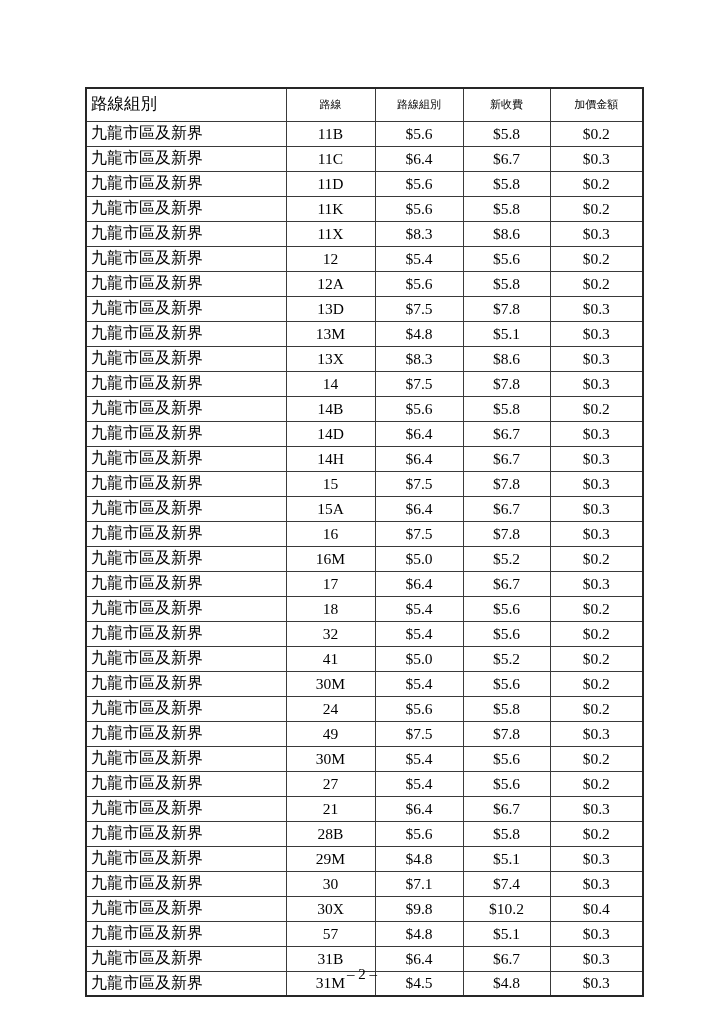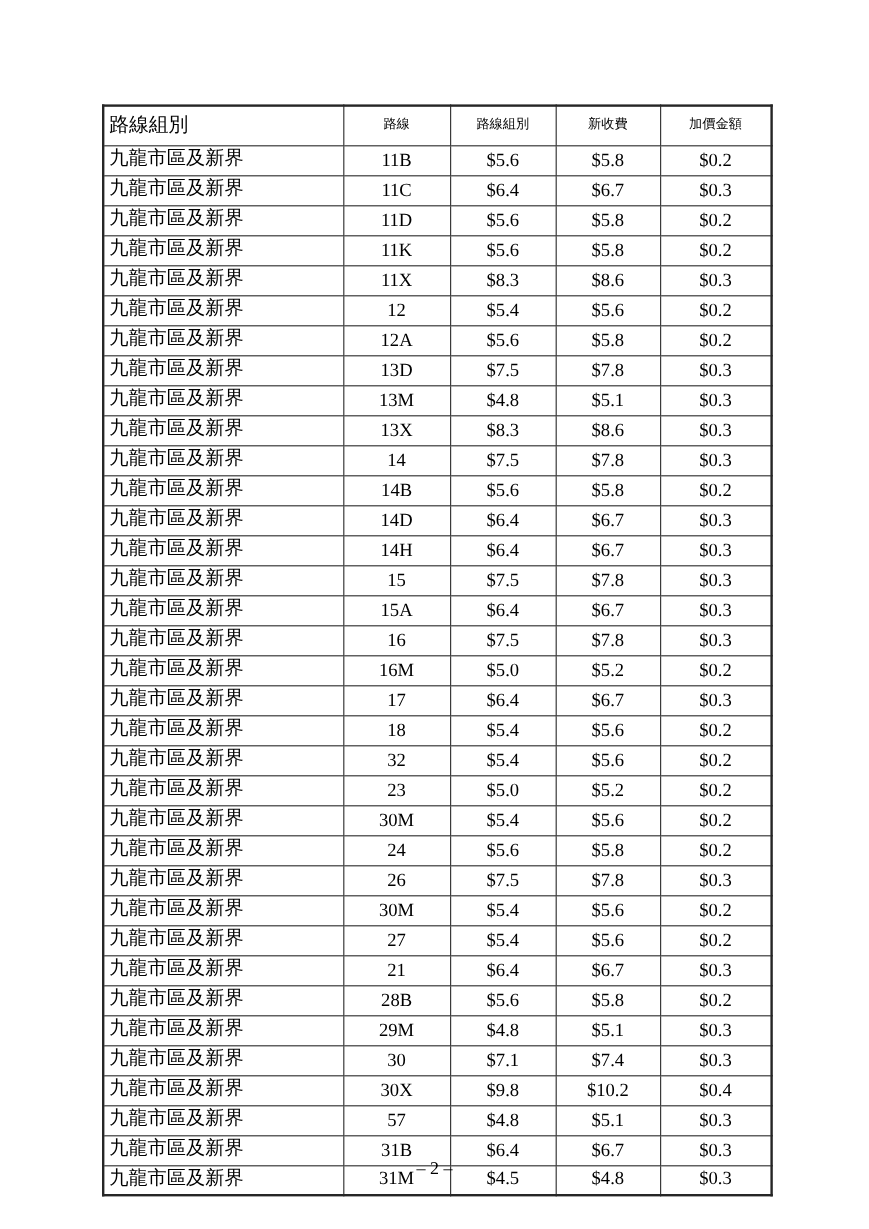--- a/index.html
+++ b/index.html
@@ -233,42 +233,42 @@
         </tr>
         <tr>
           <td class="cell-group">九龍市區及新界</td>
           <td>32</td>
           <td>$5.4</td>
           <td>$5.6</td>
           <td>$0.2</td>
         </tr>
         <tr>
           <td class="cell-group">九龍市區及新界</td>
-          <td>23</td>
+          <td>41</td>
           <td>$5.0</td>
           <td>$5.2</td>
           <td>$0.2</td>
         </tr>
         <tr>
           <td class="cell-group">九龍市區及新界</td>
           <td>30M</td>
           <td>$5.4</td>
           <td>$5.6</td>
           <td>$0.2</td>
         </tr>
         <tr>
           <td class="cell-group">九龍市區及新界</td>
           <td>24</td>
           <td>$5.6</td>
           <td>$5.8</td>
           <td>$0.2</td>
         </tr>
         <tr>
           <td class="cell-group">九龍市區及新界</td>
-          <td>26</td>
+          <td>49</td>
           <td>$7.5</td>
           <td>$7.8</td>
           <td>$0.3</td>
         </tr>
         <tr>
           <td class="cell-group">九龍市區及新界</td>
           <td>30M</td>
           <td>$5.4</td>
           <td>$5.6</td>
           <td>$0.2</td>

